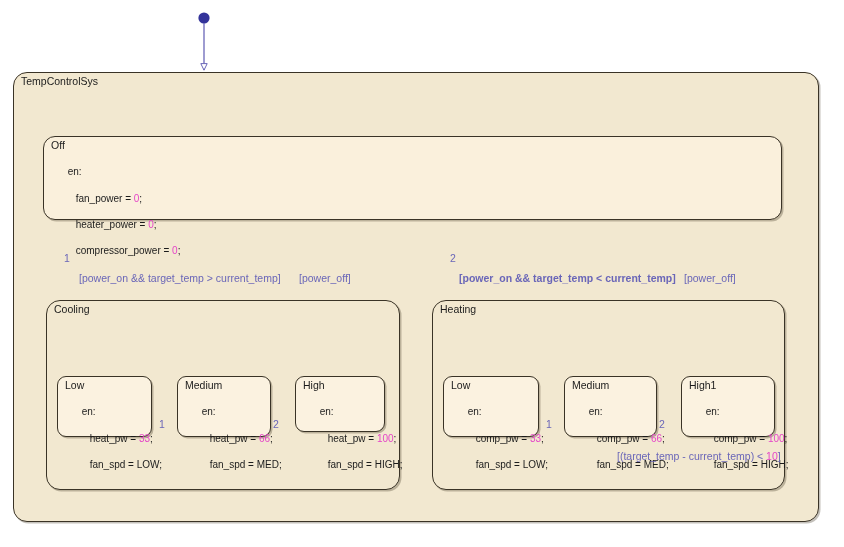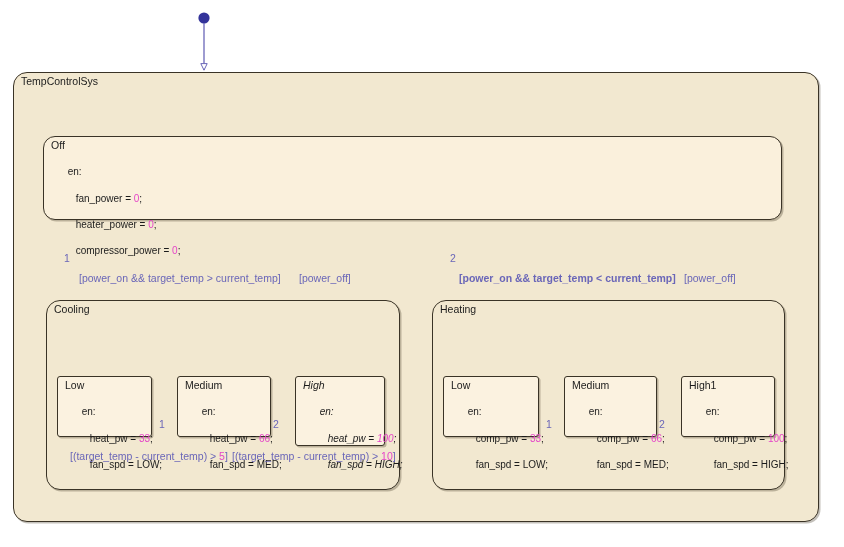--- a/index.html
+++ b/index.html
@@ -26,21 +26,21 @@
     border-radius: 12px;
     background: #faf0dc;
     box-shadow: 1.5px 1.5px 0 rgba(60,50,30,0.30);
   }
   .state.superstate {
     background: #f2e8d0;
     border-radius: 14px;
   }
   .state.leaf {
     border-width: 1.6px;
-    border-radius: 3px;
+    border-radius: 9px;
     background: #fbf2e0;
   }
   .state-label {
     position: absolute;
     left: 7px;
     top: 2px;
     font-size: 10.5px;
     color: #1b1b1b;
     white-space: nowrap;
     line-height: 13px;
@@ -205,38 +205,32 @@
 
   <div class="state leaf" style="left:177px; top:376px; width:94px; height:61px;">
     <div class="state-label">Medium</div>
     <div class="state-body">
       <span>en:</span><br>
       <span style="padding-left:8px">heat_pw = </span><span class="num">66</span><span>;</span><br>
       <span style="padding-left:8px">fan_spd = MED;</span>
     </div>
   </div>
 
-  <div class="state leaf" style="left:295px; top:376px; width:90px; height:70px;font-style:italic;">
+  <div class="state leaf" style="left:295px; top:376px; width:90px; height:56px;">
     <div class="state-label">High</div>
     <div class="state-body">
       <span>en:</span><br>
       <span style="padding-left:8px">heat_pw = </span><span class="num">100</span><span>;</span><br>
       <span style="padding-left:8px">fan_spd = HIGH;</span>
     </div>
   </div>
 
   <div class="torder" style="left:159px; top:419px;">1</div>
   <div class="torder" style="left:273px; top:419px;">2</div>
 
-  <div class="tlabel" style="left:70px; top:450px;">
-    <span>[(target_temp - current_temp) &gt; </span><span class="num">5</span><span>]</span>
-  </div>
-  <div class="tlabel" style="left:232px; top:450px;">
-    <span>[(target_temp - current_temp) &gt; </span><span class="num">10</span><span>]</span>
-  </div>
 
   <div class="state superstate" style="left:432px; top:300px; width:353px; height:190px;">
     <div class="state-label">Heating</div>
   </div>
 
   <div class="state leaf" style="left:443px; top:376px; width:96px; height:61px;">
     <div class="state-label">Low</div>
     <div class="state-body">
       <span>en:</span><br>
       <span style="padding-left:8px">comp_pw = </span><span class="num">33</span><span>;</span><br>
@@ -258,14 +252,17 @@
     <div class="state-body">
       <span>en:</span><br>
       <span style="padding-left:8px">comp_pw = </span><span class="num">100</span><span>;</span><br>
       <span style="padding-left:8px">fan_spd = HIGH;</span>
     </div>
   </div>
 
   <div class="torder" style="left:546px; top:419px;">1</div>
   <div class="torder" style="left:659px; top:419px;">2</div>
 
+  <div class="tlabel" style="left:617px; top:450px;">
+    <span>[(target_temp - current_temp) &lt; </span><span class="num">10</span><span>]</span>
+  </div>
 
 </div>
 
 </body></html>

